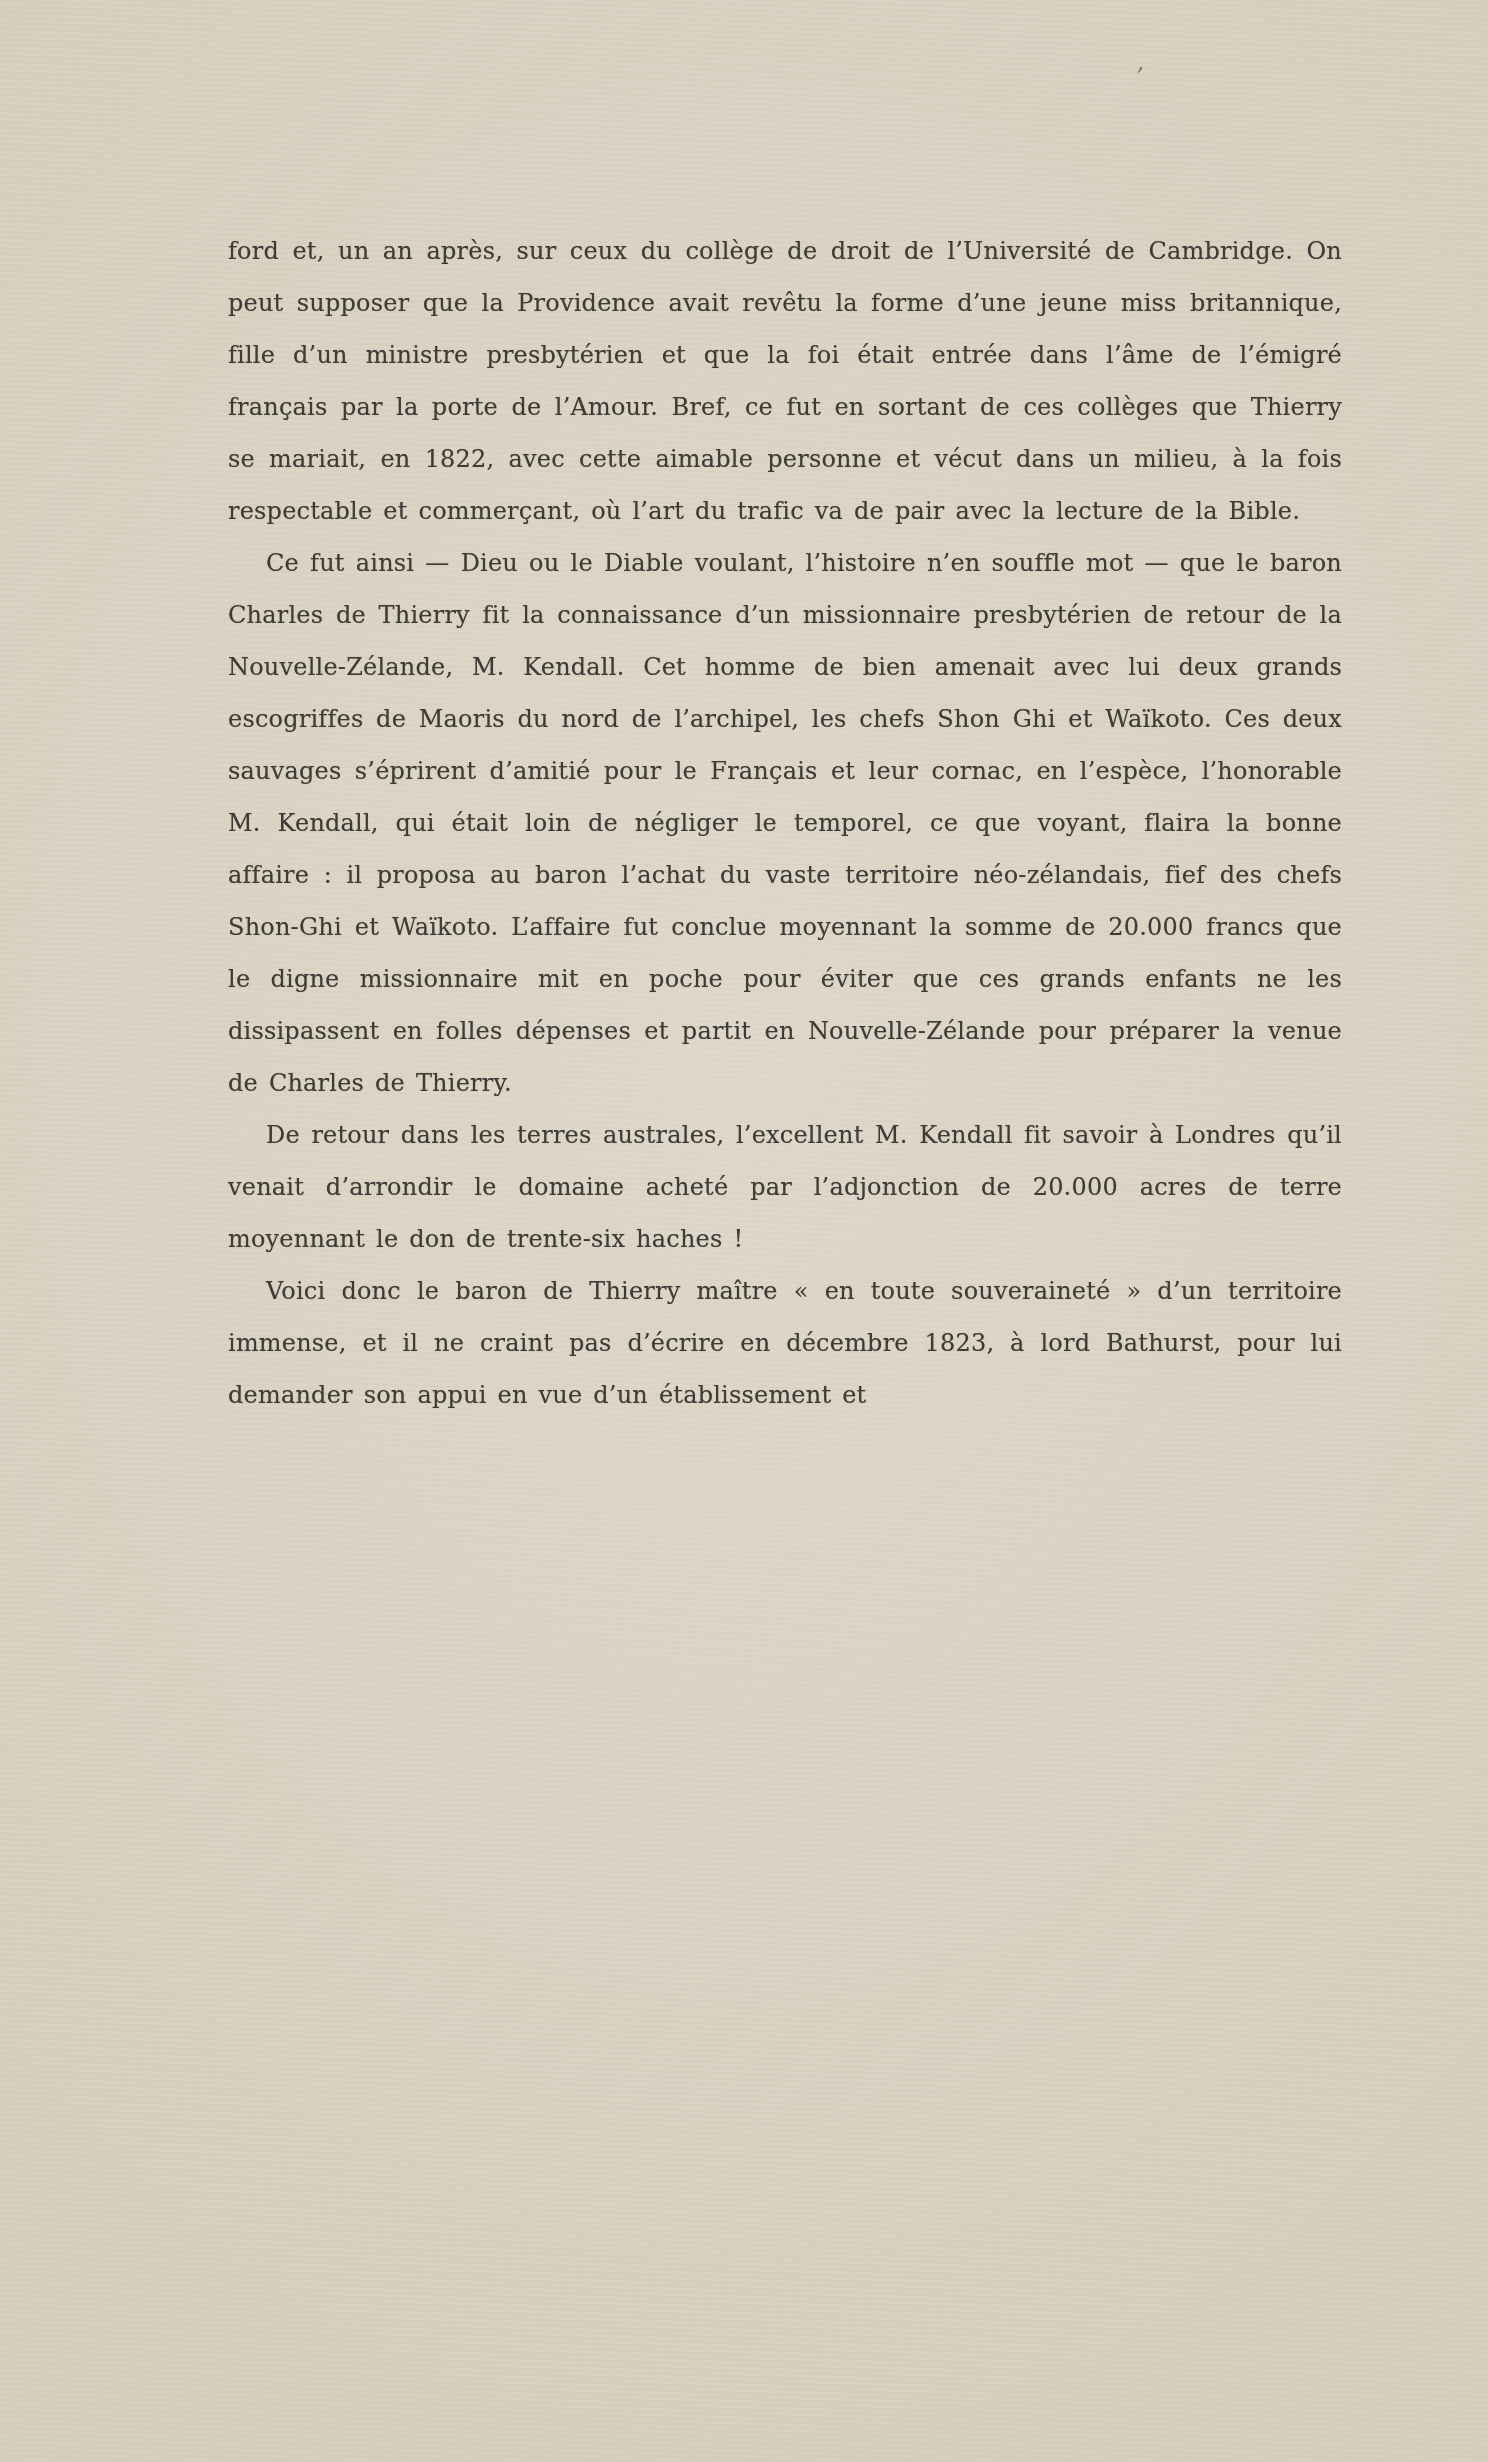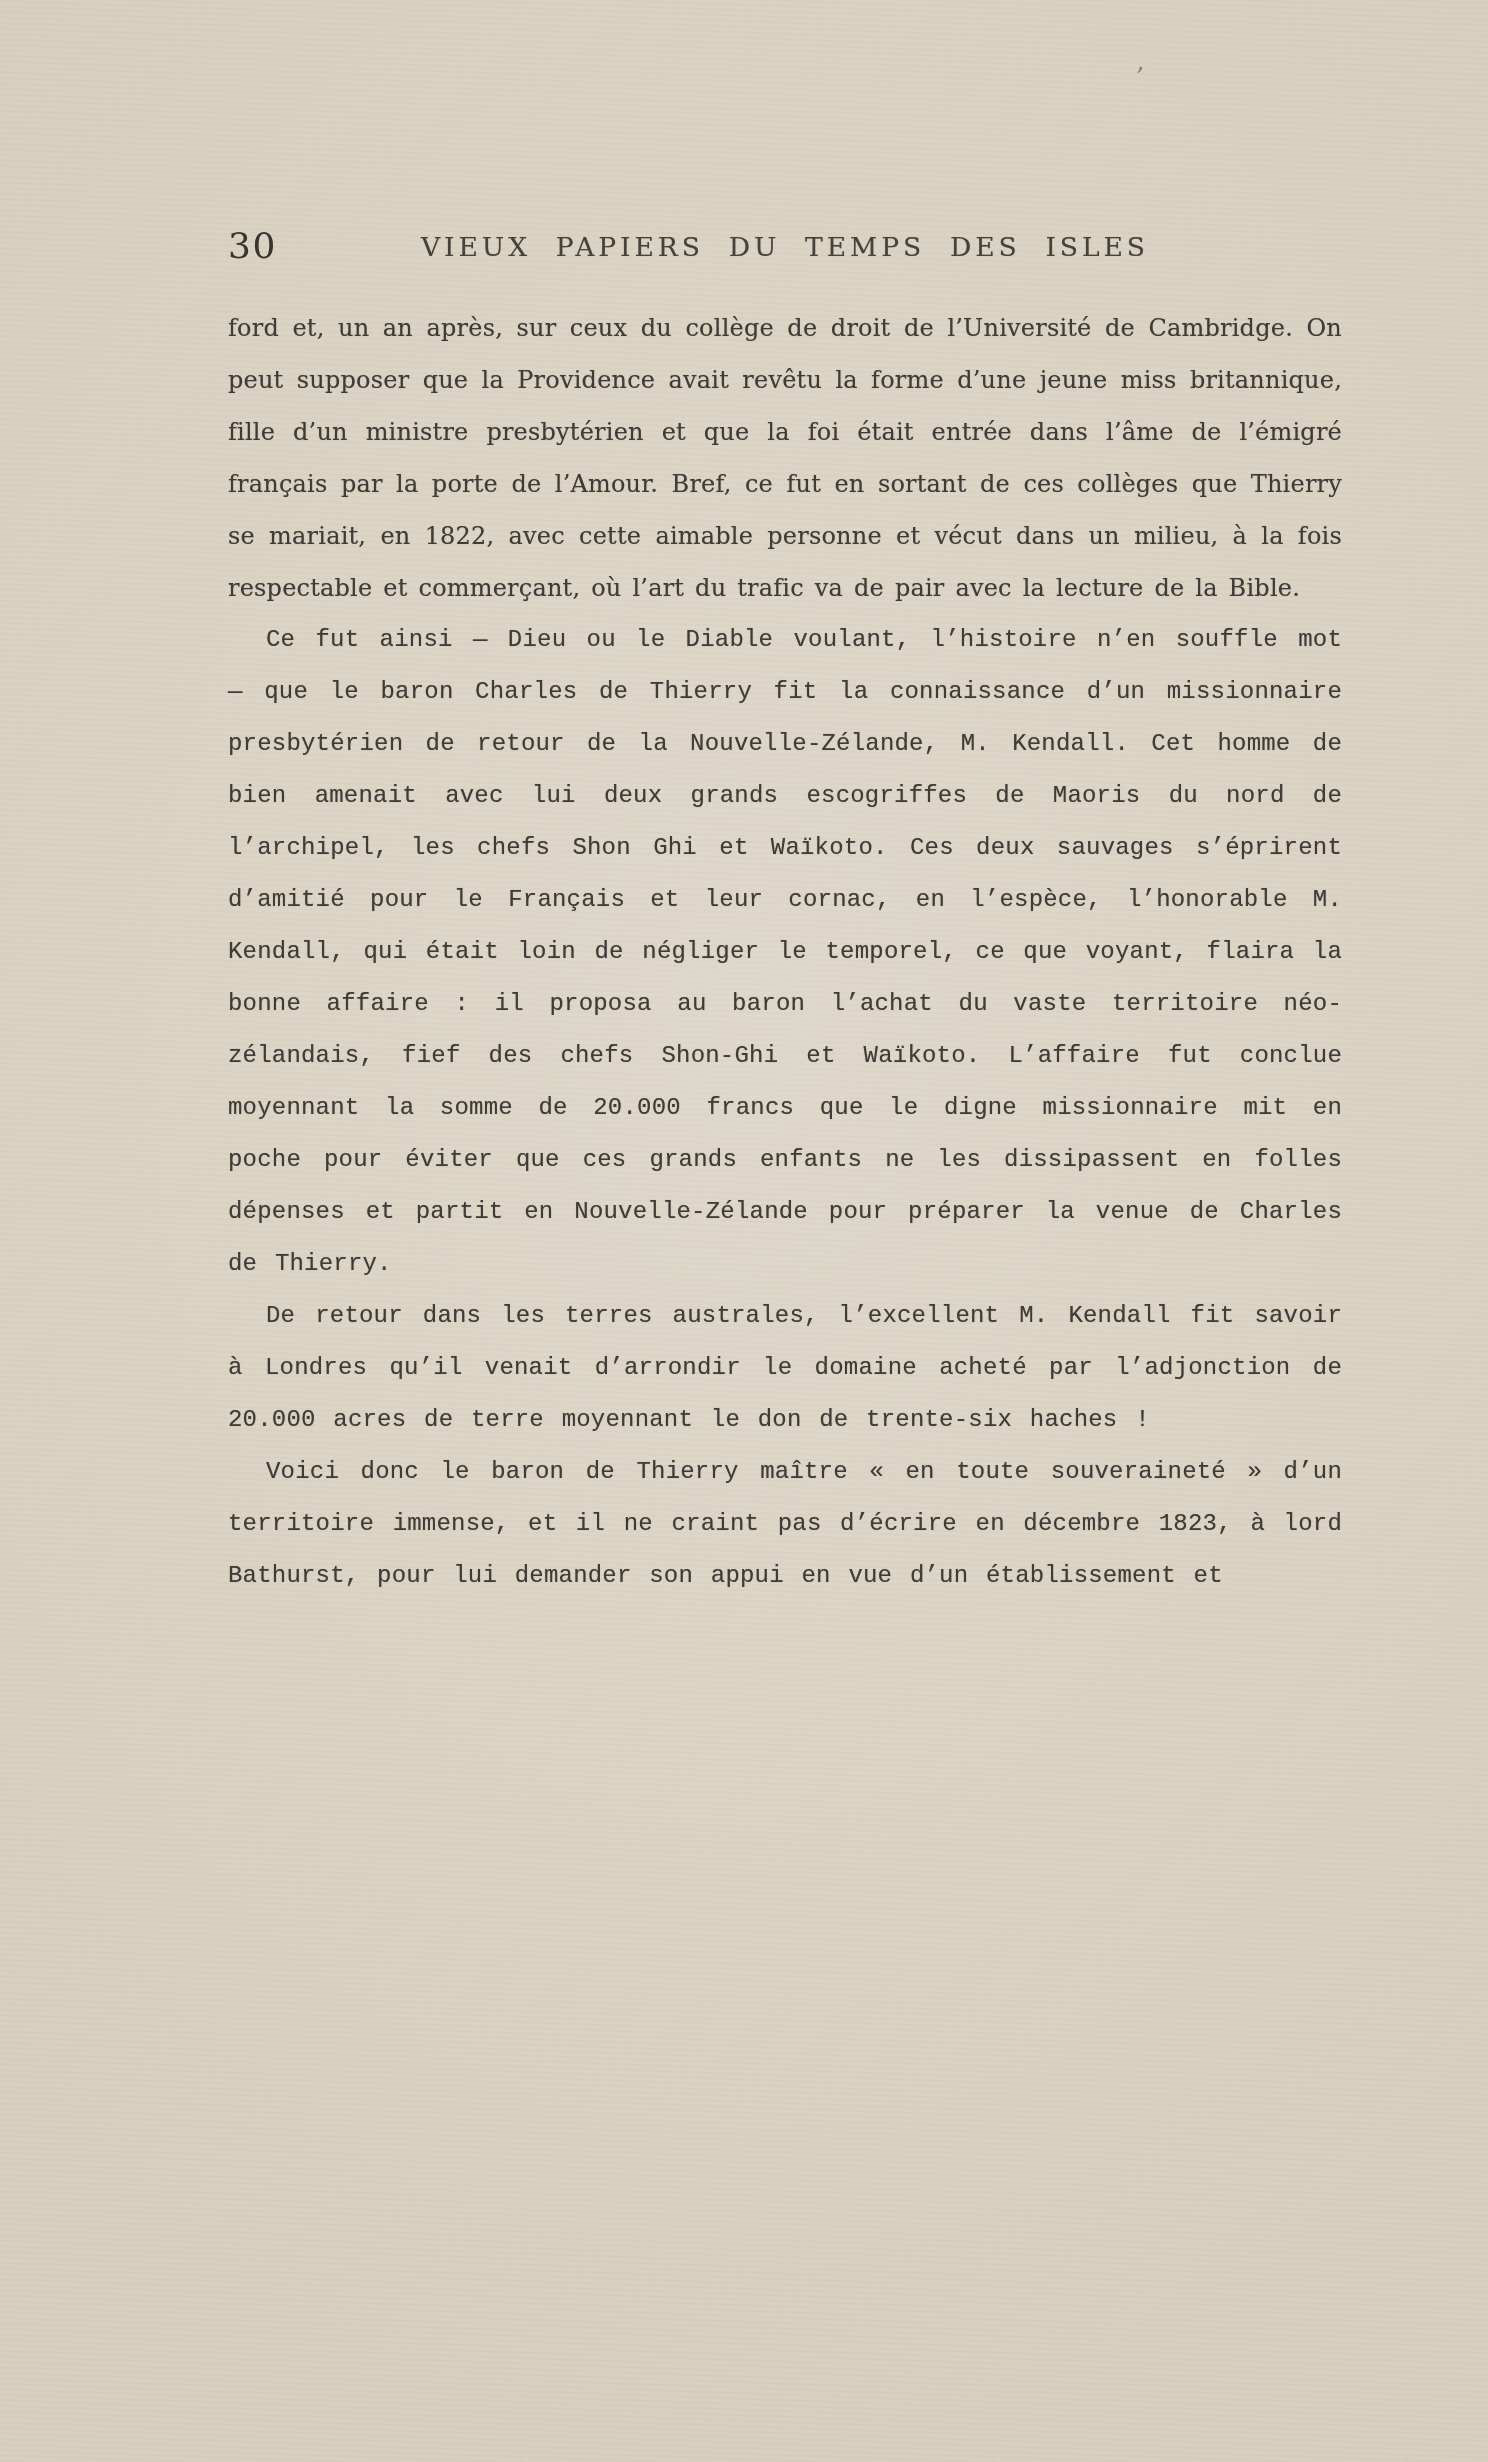--- a/index.html
+++ b/index.html
@@ -65,36 +65,31 @@
     text-align: justify;
     letter-spacing: 0.2px;
     word-spacing: 3.1px;
     text-shadow: 0 0 0.8px rgba(55,50,42,0.40);
   }
   .body-text p {
     margin: 0;
   }
   .body-text p.indent {
     text-indent: 38px;
-    font-family: Liberation Mono, monospace;
   }
 </style>
 </head>
 <body>
 
 <div class="page">
 
   <span class="scan-speck">’</span>
 
   <div class="text-block">
 
-    <div class="page-header">
-      <span class="page-number">30</span>
-      <span class="running-title">VIEUX PAPIERS DU TEMPS DES ISLES</span>
-    </div>
 
     <div class="body-text">
       <p>ford et, un an après, sur ceux du collège de droit de l’Université de Cambridge. On peut supposer que la Providence avait revêtu la forme d’une jeune miss britannique, fille d’un ministre presbytérien et que la foi était entrée dans l’âme de l’émigré français par la porte de l’Amour. Bref, ce fut en sortant de ces collèges que Thierry se mariait, en 1822, avec cette aimable personne et vécut dans un milieu, à la fois respectable et commerçant, où l’art du trafic va de pair avec la lecture de la Bible.</p>
       <p class="indent">Ce fut ainsi — Dieu ou le Diable voulant, l’histoire n’en souffle mot — que le baron Charles de Thierry fit la connaissance d’un missionnaire presbytérien de retour de la Nouvelle-Zélande, M. Kendall. Cet homme de bien amenait avec lui deux grands escogriffes de Maoris du nord de l’archipel, les chefs Shon Ghi et Waïkoto. Ces deux sauvages s’éprirent d’amitié pour le Français et leur cornac, en l’espèce, l’honorable M. Kendall, qui était loin de négliger le temporel, ce que voyant, flaira la bonne affaire : il proposa au baron l’achat du vaste territoire néo-zélandais, fief des chefs Shon-Ghi et Waïkoto. L’affaire fut conclue moyennant la somme de 20.000 francs que le digne missionnaire mit en poche pour éviter que ces grands enfants ne les dissipassent en folles dépenses et partit en Nouvelle-Zélande pour préparer la venue de Charles de Thierry.</p>
       <p class="indent">De retour dans les terres australes, l’excellent M. Kendall fit savoir à Londres qu’il venait d’arrondir le domaine acheté par l’adjonction de 20.000 acres de terre moyennant le don de trente-six haches !</p>
       <p class="indent">Voici donc le baron de Thierry maître « en toute souveraineté » d’un territoire immense, et il ne craint pas d’écrire en décembre 1823, à lord Bathurst, pour lui demander son appui en vue d’un établissement et</p>
     </div>
 
   </div>
 

